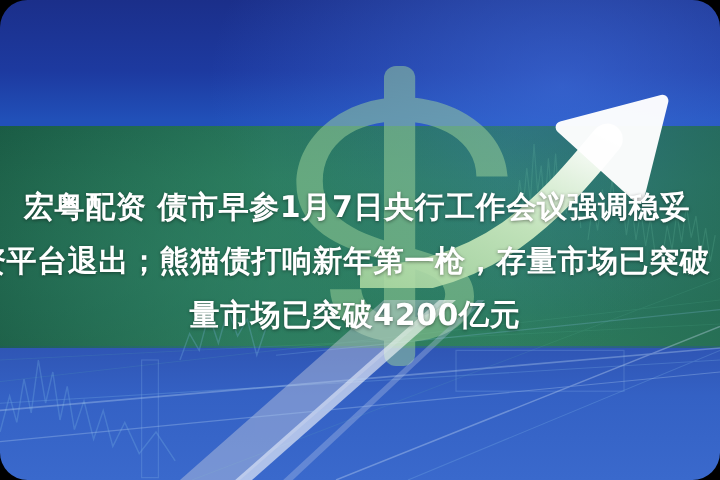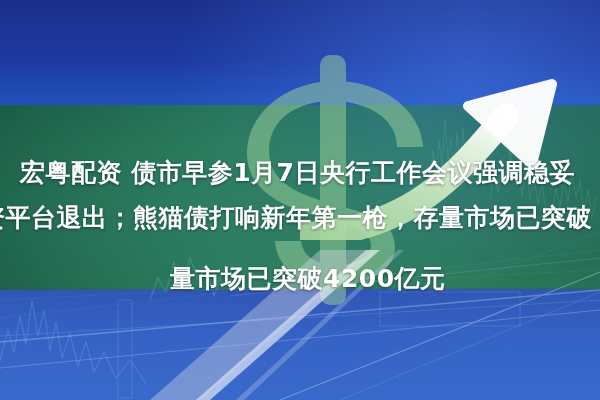--- a/index.html
+++ b/index.html
@@ -6,20 +6,21 @@
     margin: 0;
     padding: 0;
     background: #000;
   }
   #stage {
     position: relative;
     width: 600px;
     height: 400px;
     overflow: hidden;
     font-family: "DejaVu Sans", "Liberation Sans", sans-serif;
+    border-radius: 23px;
   }
 
   
   .bg-base {
     position: absolute;
     inset: 0;
     background: linear-gradient(180deg,
         #1b2f8a 0px,
         #1d3aa0 60px,
         #2150b8 100px,
@@ -84,21 +85,21 @@
     color: #ffffff;
     font-weight: 700;
     font-size: 25px;
     line-height: 45px;
     letter-spacing: 0.5px;
     white-space: nowrap;
     text-shadow: 0 1px 3px rgba(0,0,0,0.45);
   }
   .line1 { position: absolute; top: 0px;  left: 20px; }
   .line2 { position: absolute; top: 45px; left: -20px; }
-  .line3 { position: absolute; top: 90px; left: 170px; margin-top: 16px; }
+  .line3 { position: absolute; top: 90px; left: 158px; }
 </style>
 </head>
 <body>
 
 <div id="stage">
 
   <div class="bg-base"></div>
   <div class="bg-right-glow"></div>
   <div class="bg-green-wash"></div>
 

